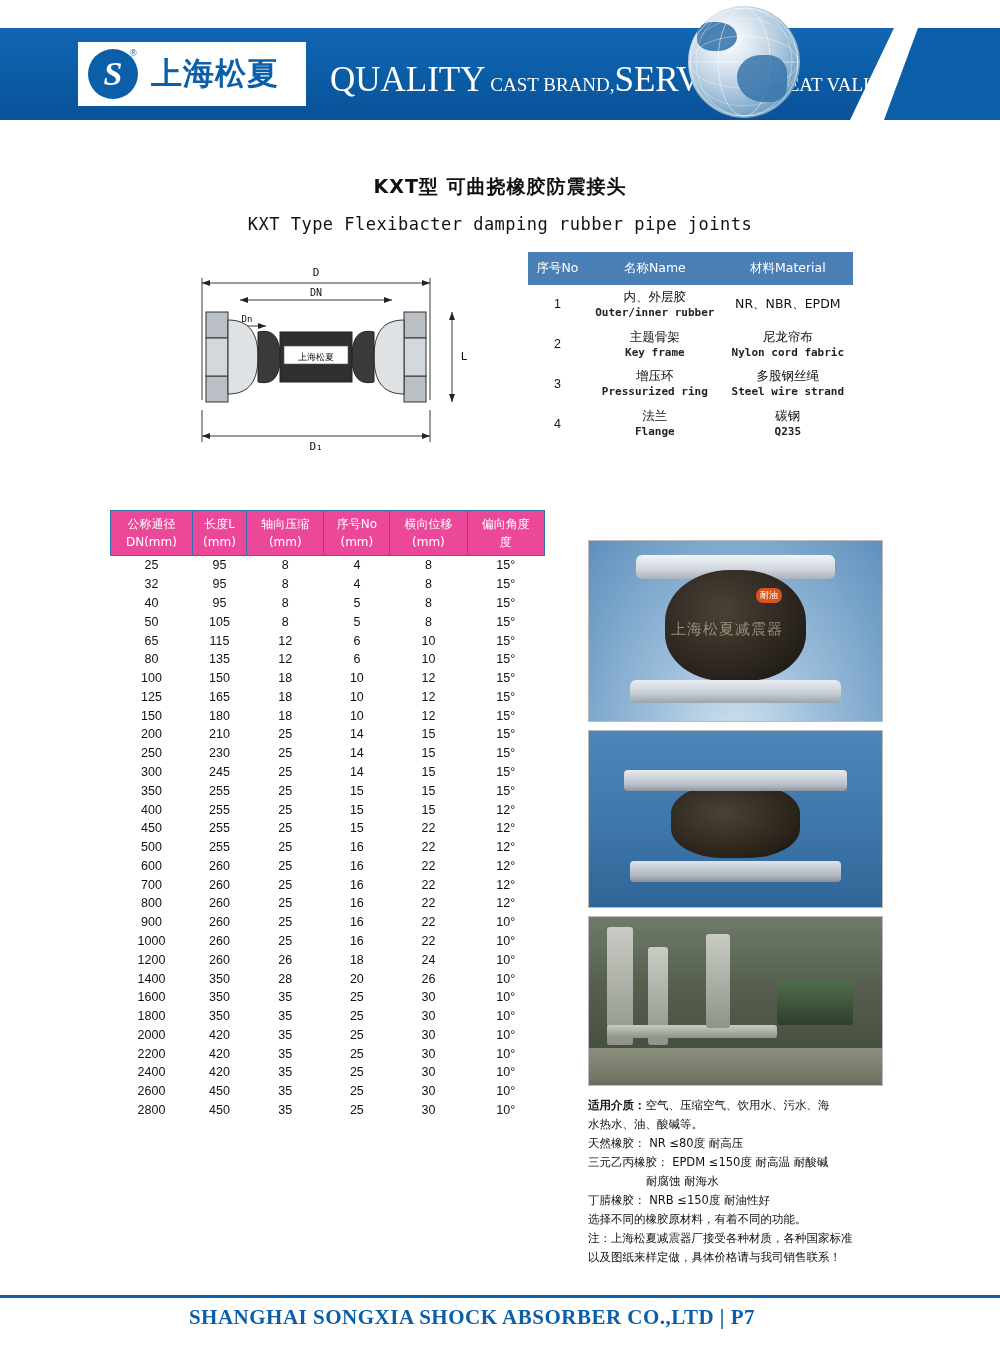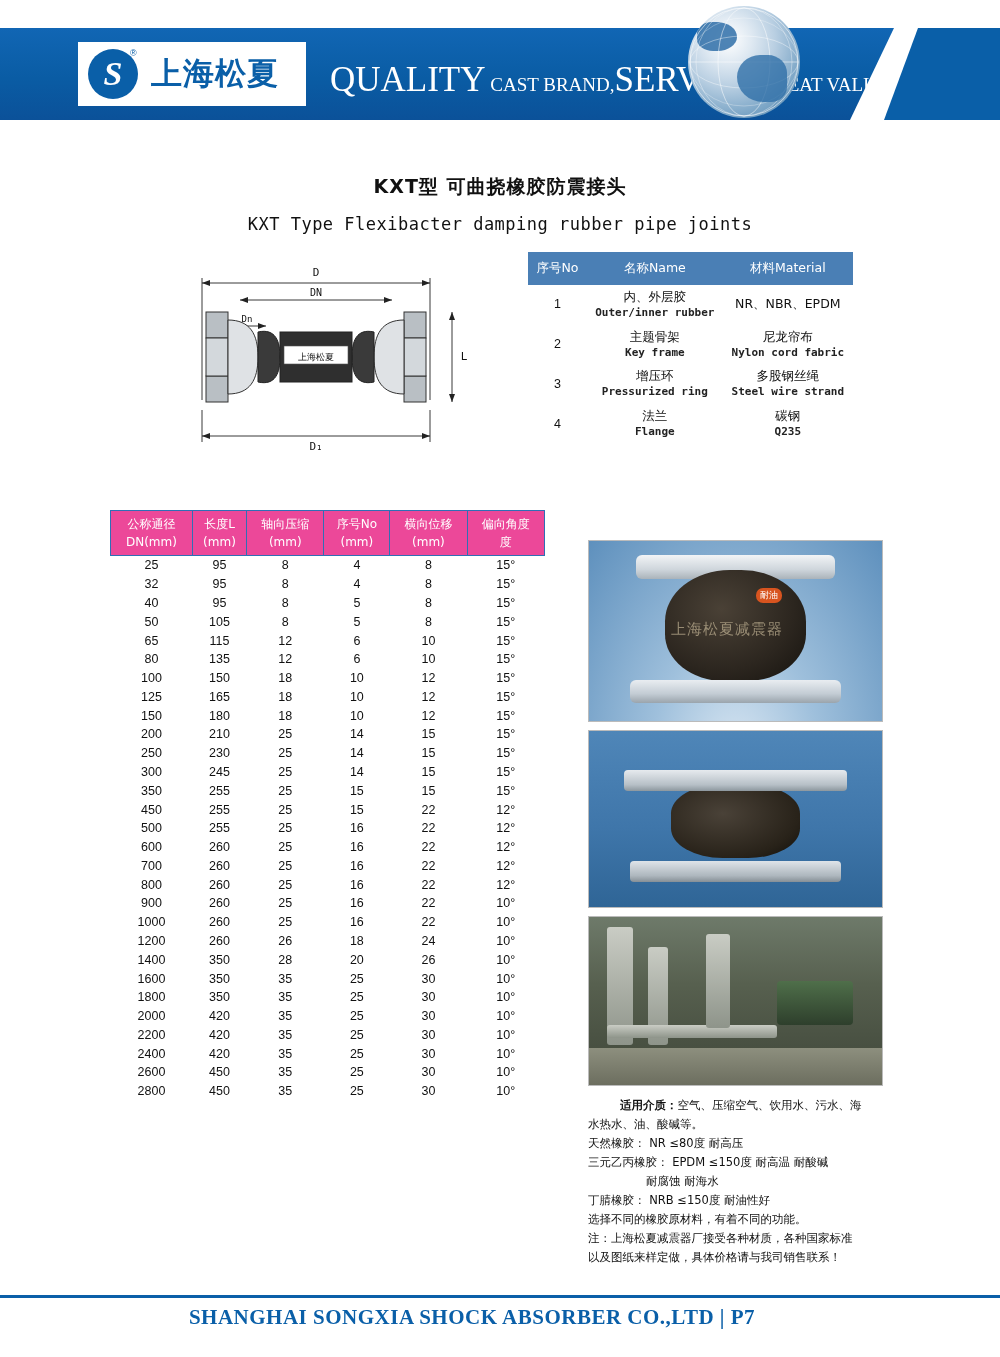--- a/index.html
+++ b/index.html
@@ -329,21 +329,21 @@
   
   .notes {
     position: absolute;
     left: 588px; top: 1096px;
     width: 300px;
     font-family: "DejaVu Sans", sans-serif;
     font-size: 11.5px;
     line-height: 1.65;
     color: #111;
   }
-  .notes b { font-weight: bold; margin-left: 32px; }
+  .notes b { font-weight: bold; }
   .notes .indent { padding-left: 58px; }
 
   
   .footer-rule {
     position: absolute;
     left: 0; top: 1295px;
     width: 1000px; height: 3px;
     background: #0a5fa8;
   }
   .footer {
@@ -634,20 +634,28 @@
         </tr>
         <tr>
           <td>350</td>
           <td>255</td>
           <td>25</td>
           <td>15</td>
           <td>15</td>
           <td>15°</td>
         </tr>
         <tr>
+          <td>400</td>
+          <td>255</td>
+          <td>25</td>
+          <td>15</td>
+          <td>15</td>
+          <td>12°</td>
+        </tr>
+        <tr>
           <td>450</td>
           <td>255</td>
           <td>25</td>
           <td>15</td>
           <td>22</td>
           <td>12°</td>
         </tr>
         <tr>
           <td>500</td>
           <td>255</td>

